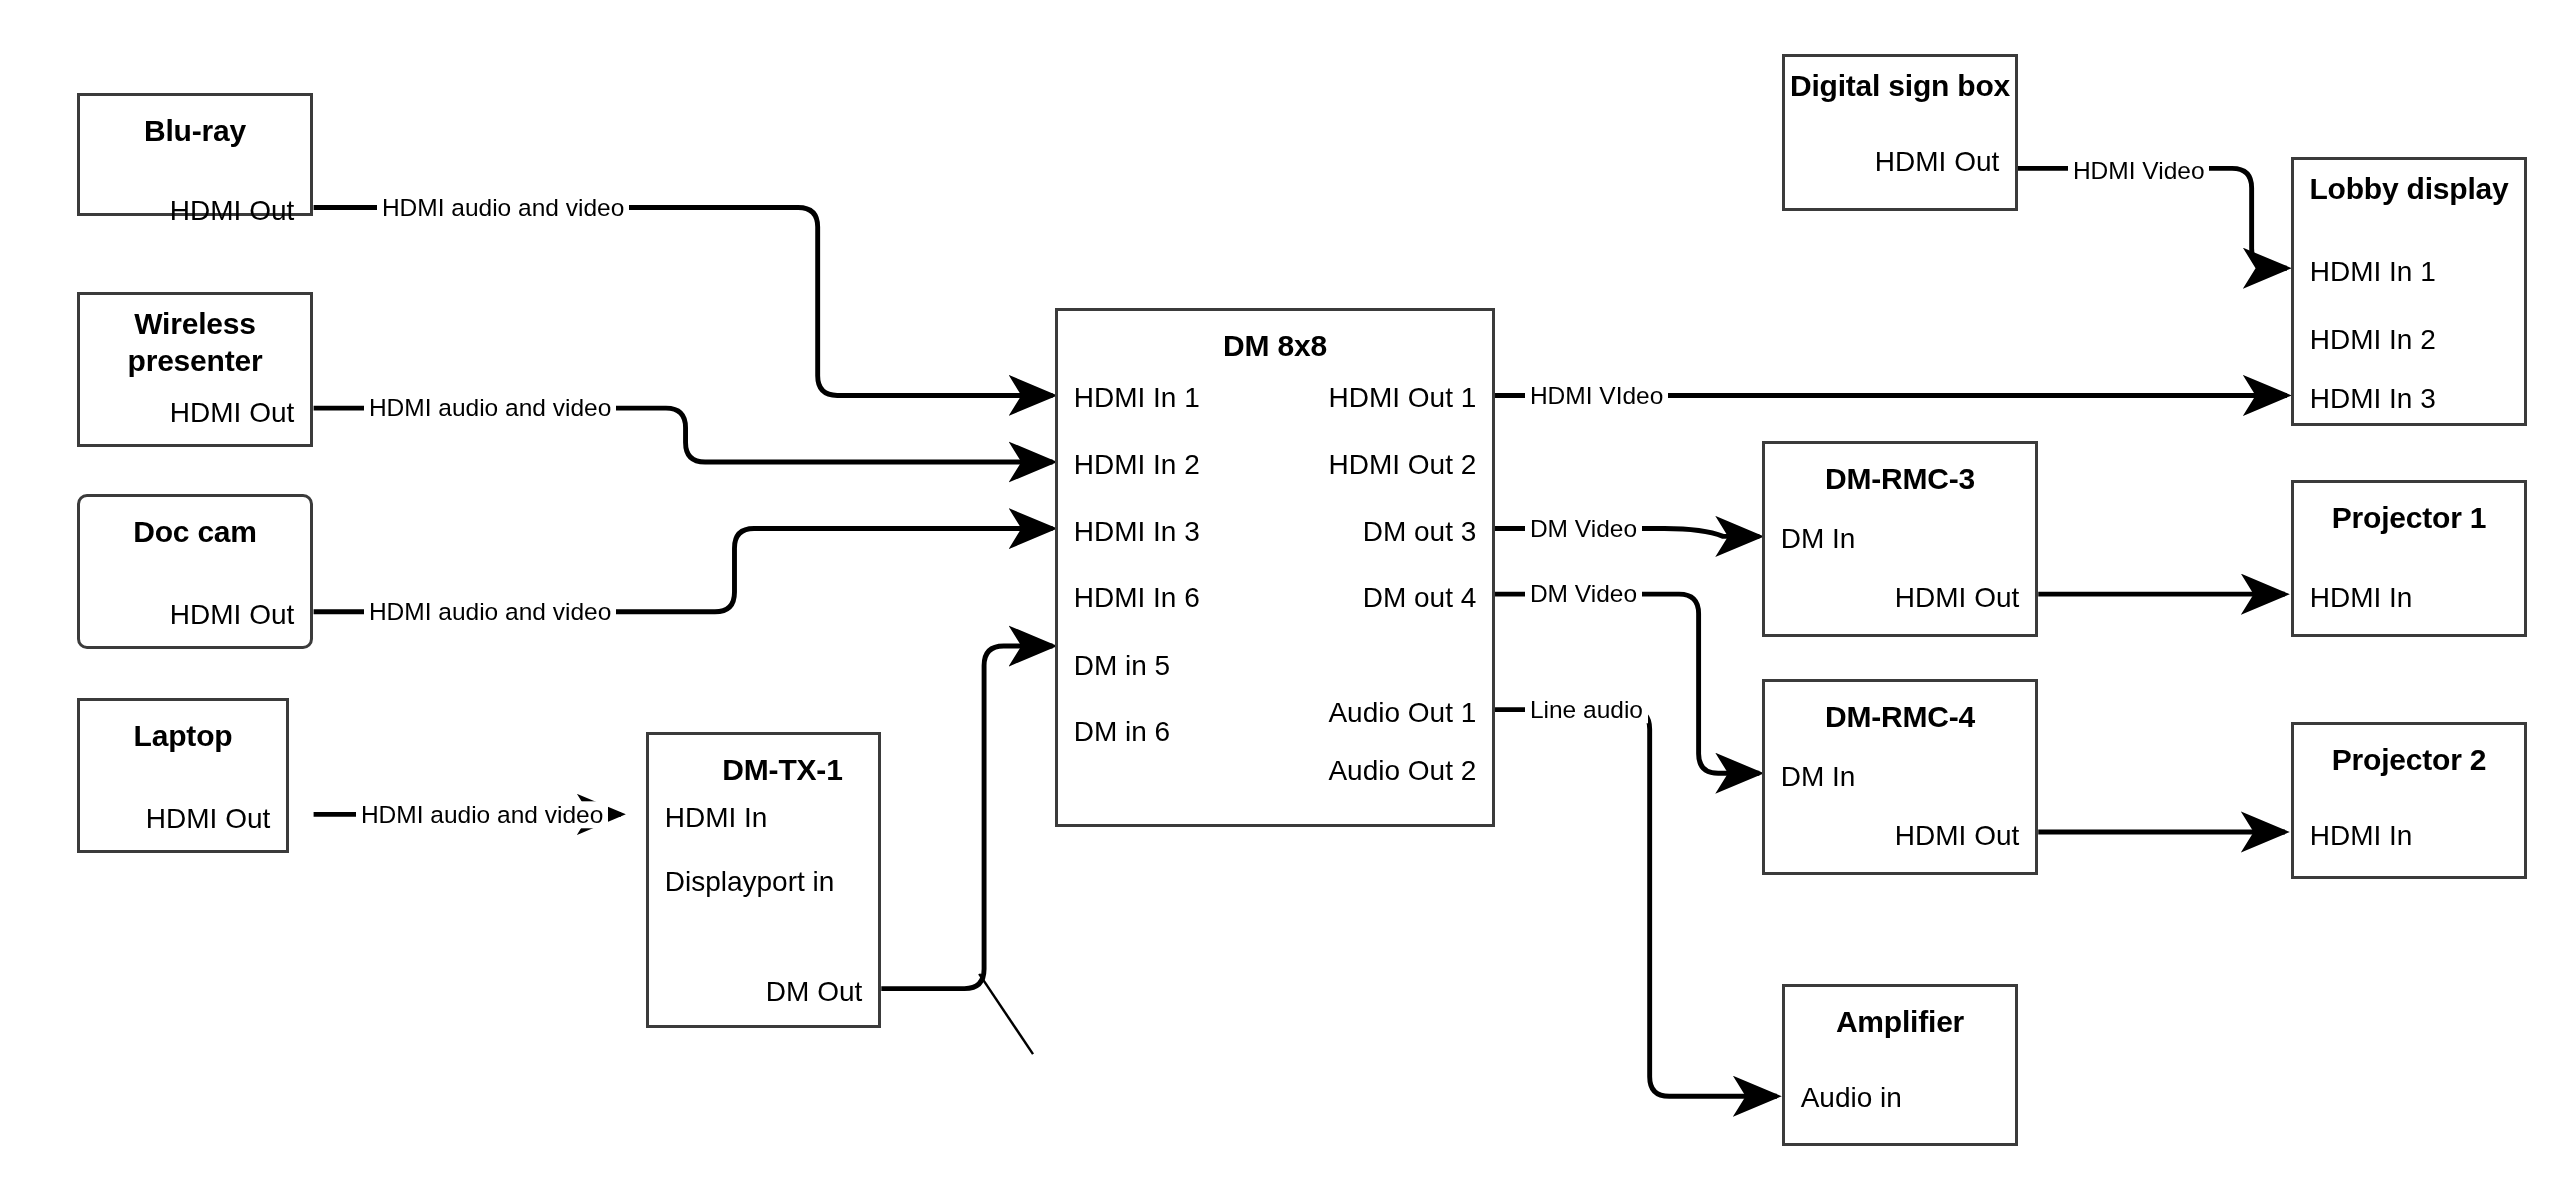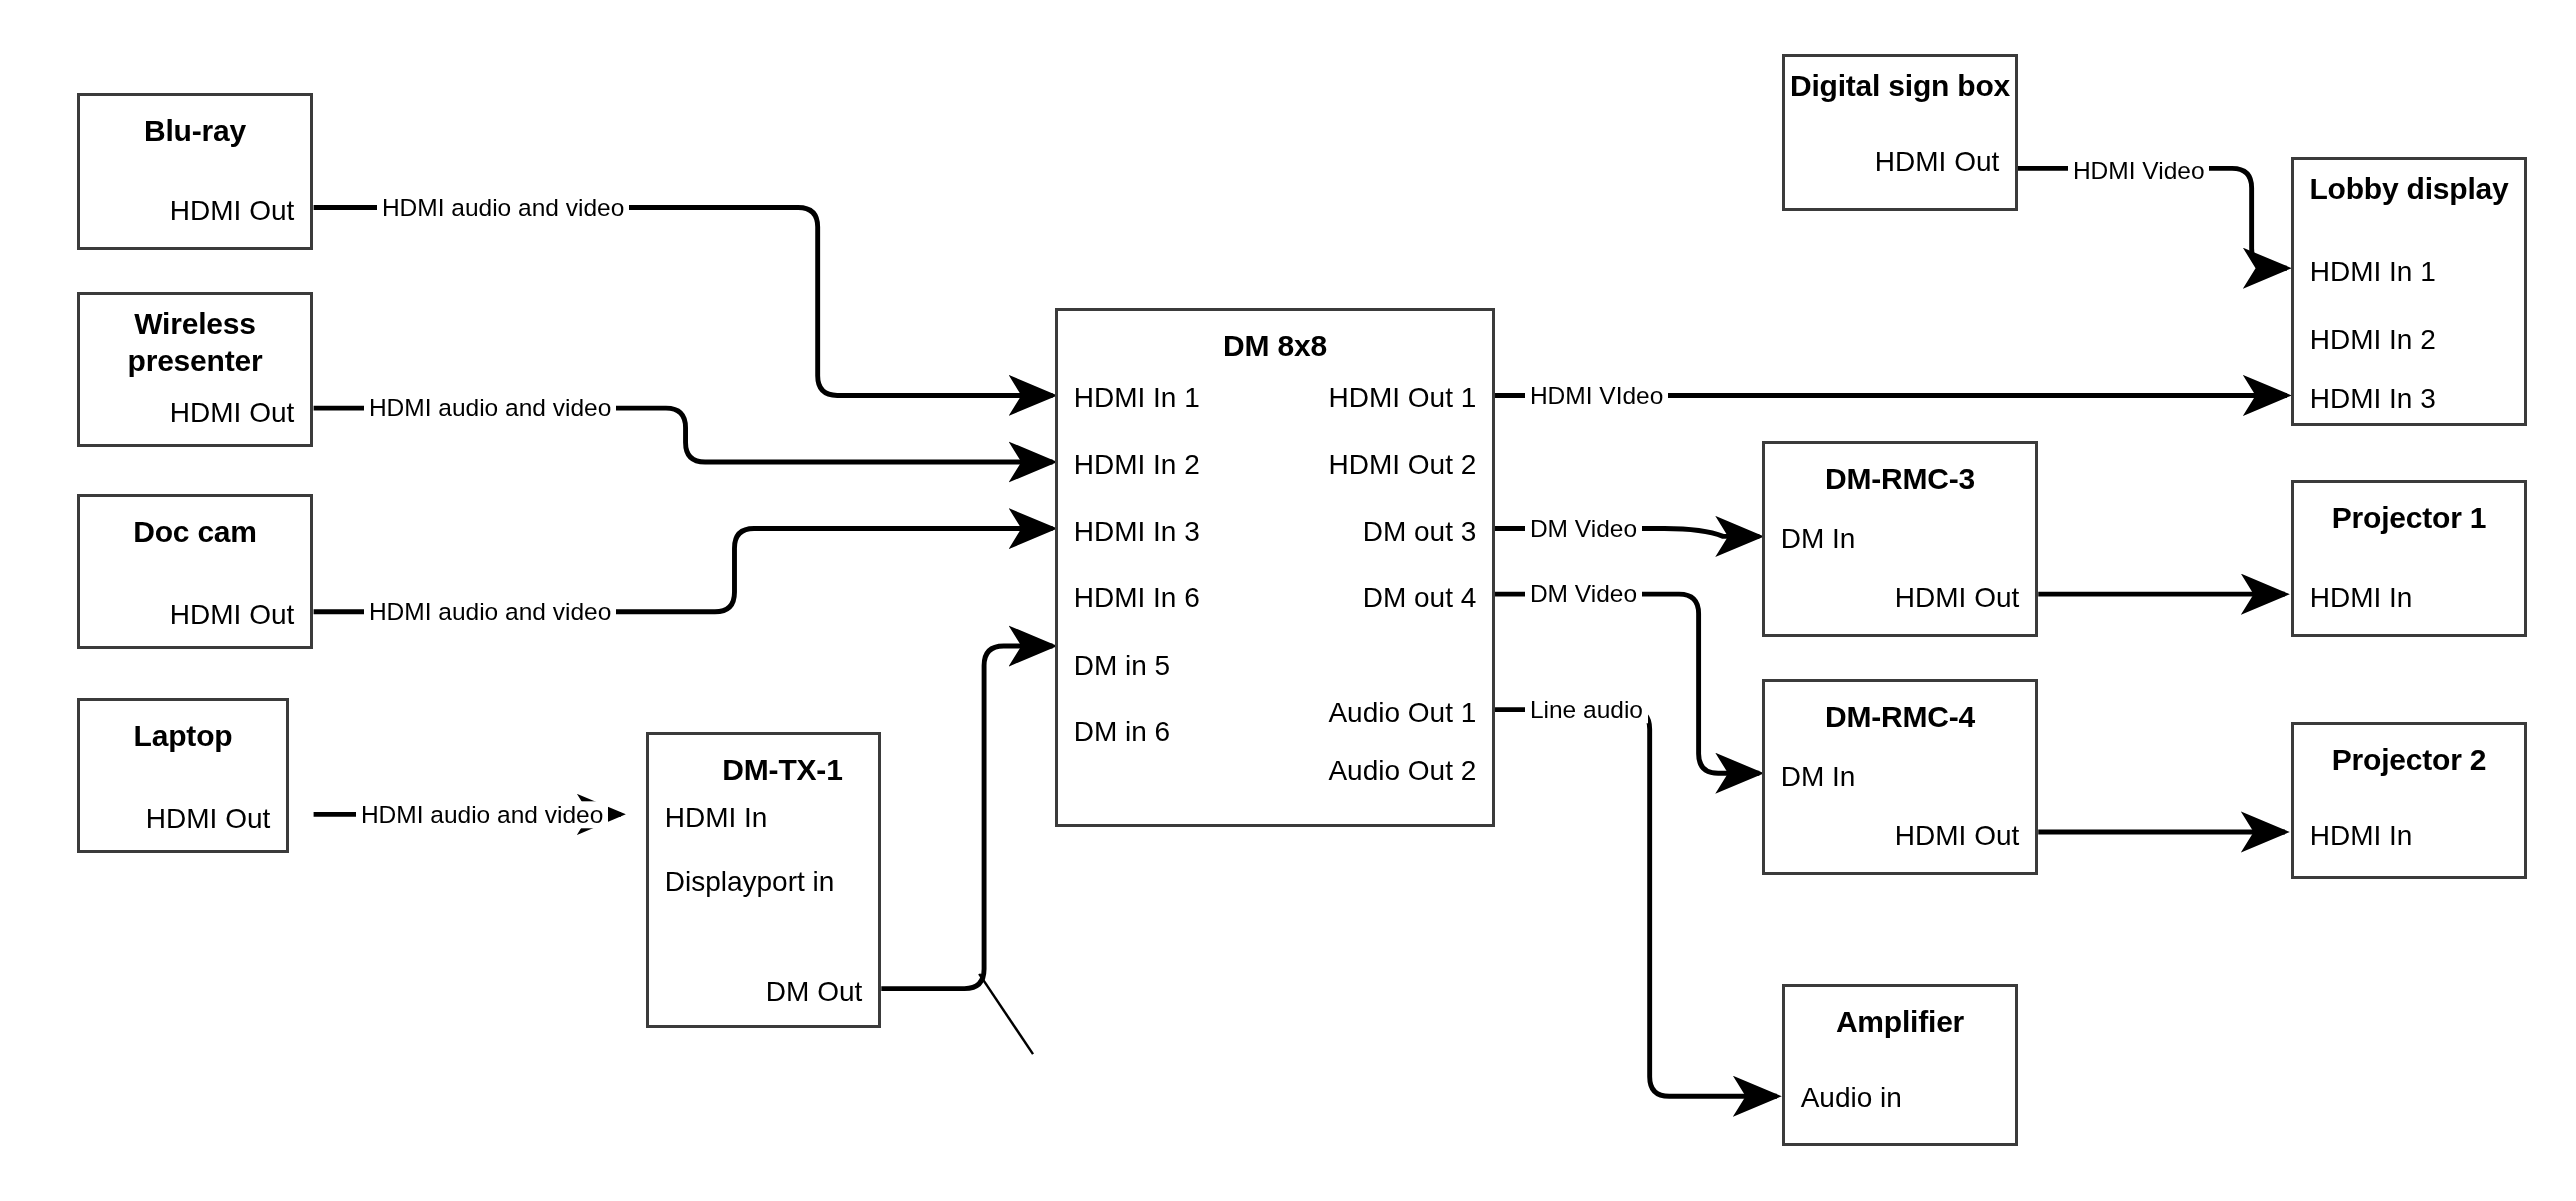--- a/index.html
+++ b/index.html
@@ -127,31 +127,31 @@
   <div class="wire-label" style="left:2068px; top:171px;">HDMI Video</div>
 
   <div class="wire-label" style="left:1525px; top:396px;">HDMI VIdeo</div>
 
   <div class="wire-label" style="left:1525px; top:529px;">DM Video</div>
 
   <div class="wire-label" style="left:1525px; top:594px;">DM Video</div>
 
   <div class="wire-label" style="left:1525px; top:710px;">Line audio</div>
 
-  <div class="node" style="left:77px; top:93px; width:236px; height:157px;">
+  <div class="node" style="left:77px; top:93px; width:236px; height:123px;">
     <div class="node-title" style="top:15.7px;">Blu-ray</div>
     <div class="port right" style="top:98px;">HDMI Out</div>
   </div>
 
   <div class="node" style="left:77px; top:292px; width:236px; height:155px;">
     <div class="node-title" style="top:9.8px;">Wireless presenter</div>
     <div class="port right" style="top:101px;">HDMI Out</div>
   </div>
 
-  <div class="node" style="left:77px; top:494px; width:236px; height:155px;">
+  <div class="node" style="left:77px; top:494px; width:236px; height:155px;border-radius:10px;">
     <div class="node-title" style="top:15.7px;">Doc cam</div>
     <div class="port right" style="top:101px;">HDMI Out</div>
   </div>
 
   <div class="node" style="left:77px; top:698px; width:212px; height:155px;">
     <div class="node-title" style="top:15.7px;">Laptop</div>
     <div class="port right" style="top:101px;">HDMI Out</div>
   </div>
 
   <div class="node" style="left:646px; top:732px; width:235px; height:296px;">

